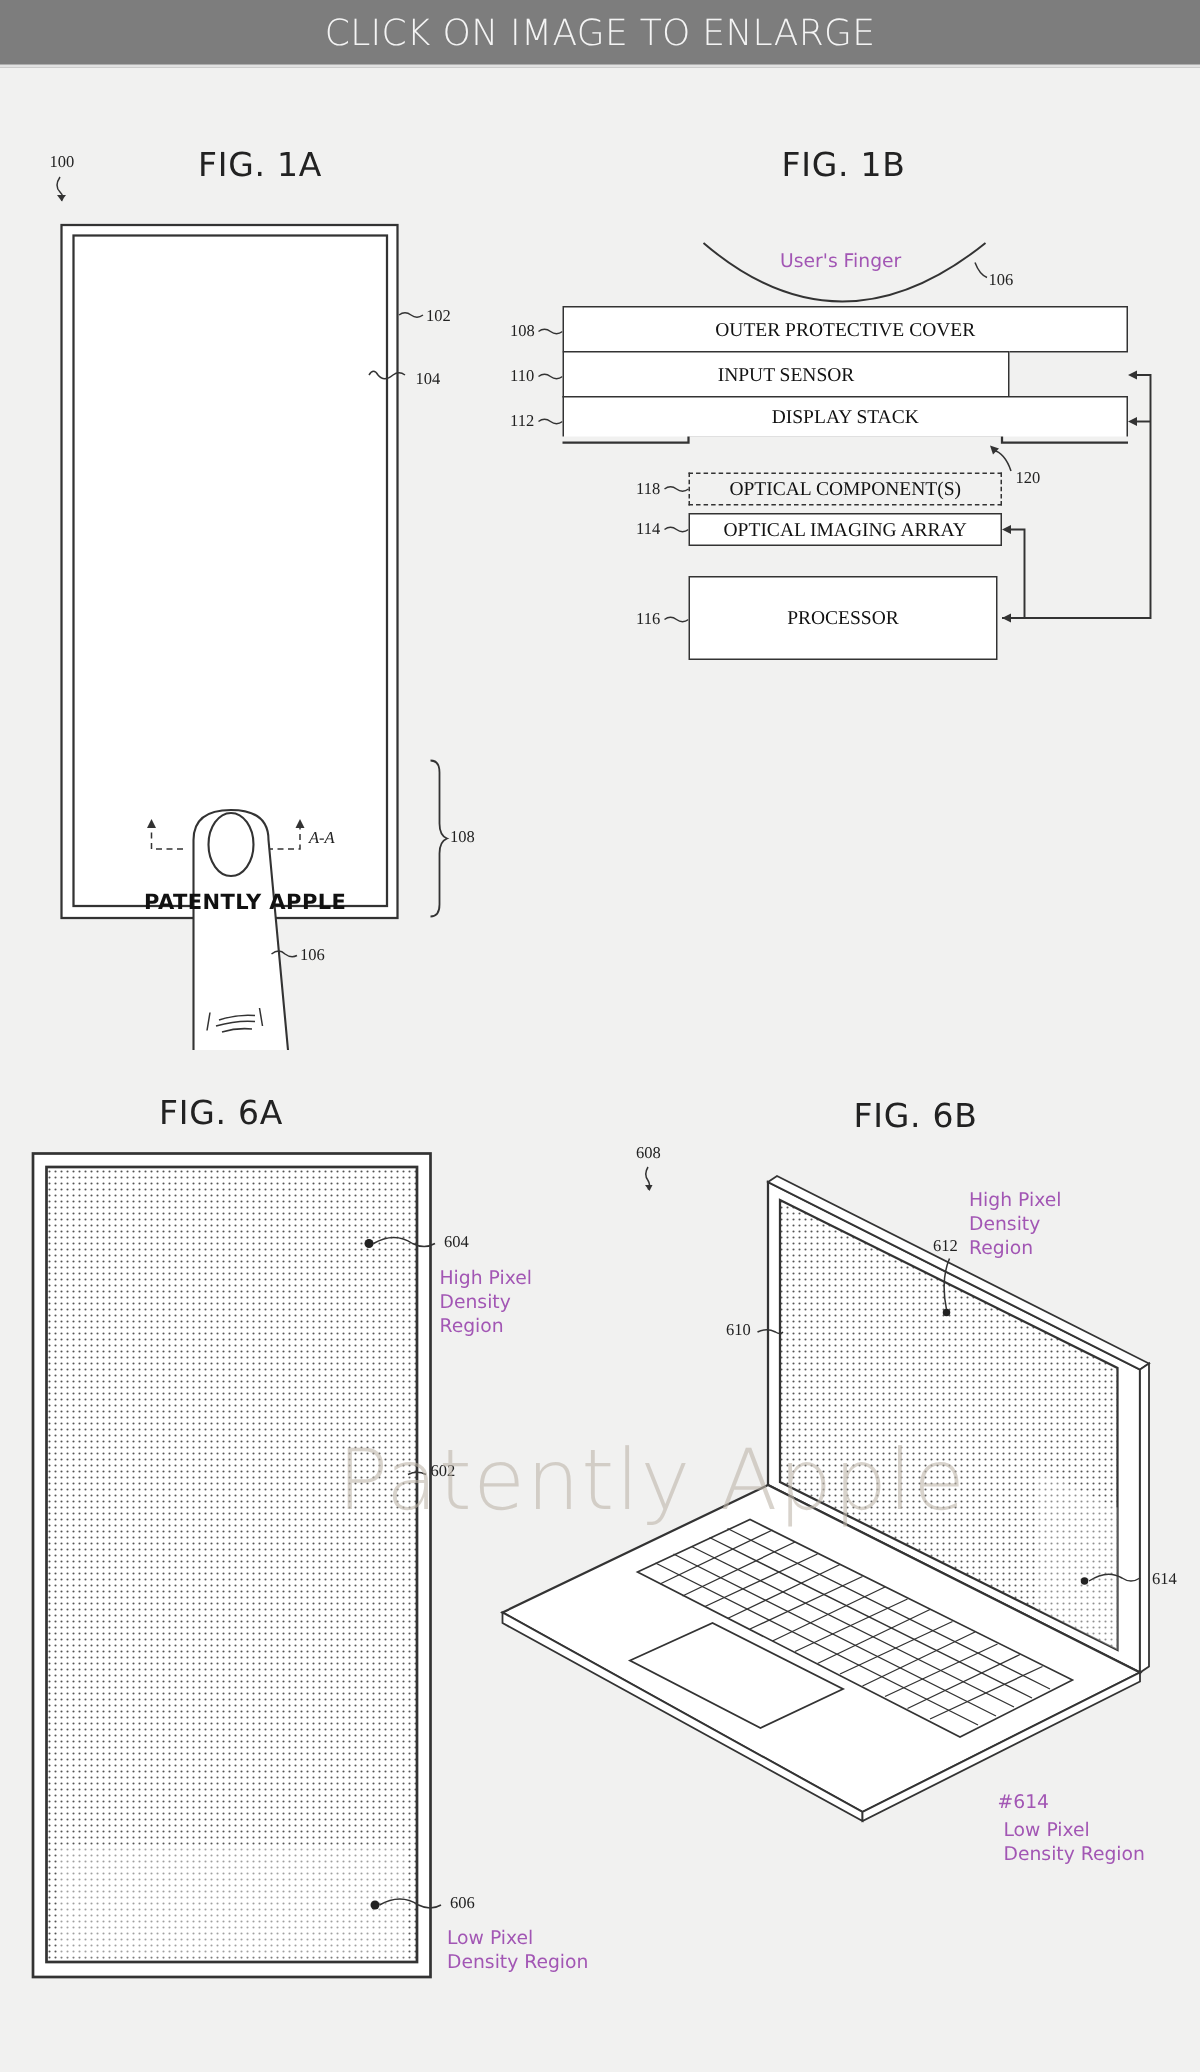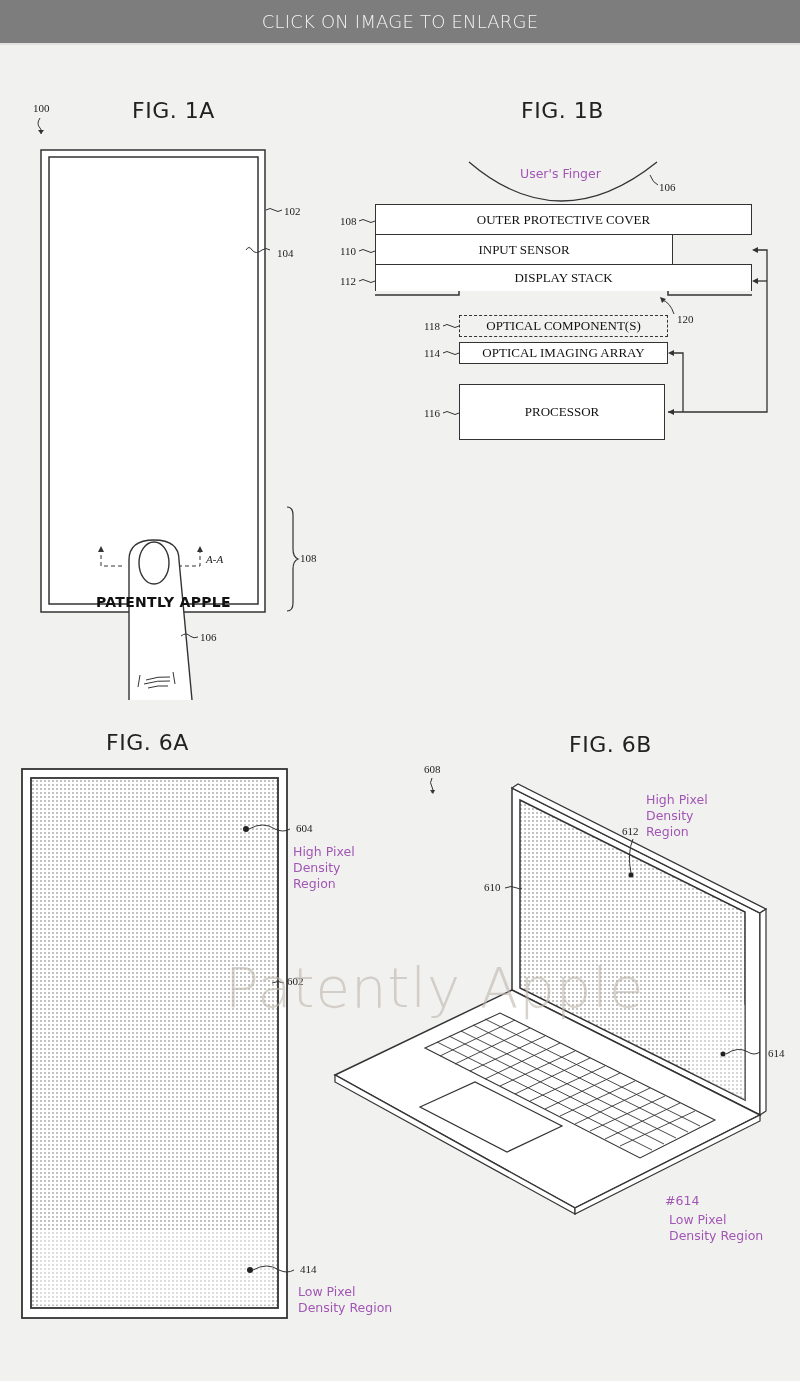--- a/index.html
+++ b/index.html
@@ -1,18 +1,18 @@
 <!DOCTYPE html>
 <html><head>
 <meta charset="utf-8">
 <style>
   html,body{margin:0;padding:0;}
   body{width:800px;height:1381px;background:#f1f1f0;position:relative;overflow:hidden;font-family:"Liberation Sans",sans-serif;}
   .banner{position:absolute;left:0;top:0;width:800px;height:43px;background:#7d7d7d;border-bottom:2px solid #e2e2e2;display:flex;align-items:center;justify-content:center;cursor:pointer;}
-  .banner span{color:#f4f4f4;font-size:18px;letter-spacing:0.2px;font-family:"DejaVu Sans",sans-serif;font-weight:300;}
+  .banner span{color:#f4f4f4;font-size:24px;letter-spacing:0.2px;font-family:"DejaVu Sans",sans-serif;font-weight:300;}
   .figtitle{position:absolute;font-family:"DejaVu Sans",sans-serif;font-size:22px;color:#222;letter-spacing:0.5px;}
   .ref{position:absolute;font-family:"Liberation Serif",serif;font-size:11px;color:#222;}
   .purple{position:absolute;font-family:"DejaVu Sans",sans-serif;font-weight:normal;font-size:12.5px;color:#a256b4;line-height:16px;}
   .layer{position:absolute;box-sizing:border-box;background:#fff;border:1.5px solid #333;display:flex;align-items:center;justify-content:center;font-family:"Liberation Serif",serif;font-size:13px;color:#111;}
   svg{position:absolute;left:0;top:0;}
   .watermark{position:absolute;left:225px;top:955px;font-family:"DejaVu Sans",sans-serif;font-weight:200;font-size:56px;color:rgba(190,182,170,0.6);letter-spacing:1px;pointer-events:none;white-space:nowrap;}
   .pa-logo{position:absolute;left:96px;top:594px;font-family:"DejaVu Sans",sans-serif;font-weight:bold;font-size:14px;color:#111;letter-spacing:0.3px;}
 </style>
 </head>
 <body>
@@ -138,21 +138,21 @@
   <path d="M272 983 q6 -3 12 0" stroke="#333" fill="none" stroke-width="1"></path>
 </svg>
 
 <div class="ref" style="left:296px;top:822px;">604</div>
 <div class="purple" style="left:293px;top:844px;">
   <div>High Pixel</div>
   <div>Density</div>
   <div>Region</div>
 </div>
 <div class="ref" style="left:287px;top:975px;">602</div>
-<div class="ref" style="left:300px;top:1263px;">414</div>
+<div class="ref" style="left:300px;top:1263px;">606</div>
 <div class="purple" style="left:298px;top:1284px;">
   <div>Low Pixel</div>
   <div>Density Region</div>
 </div>
 
 <div class="figtitle" style="left:569px;top:732px;">FIG. 6B</div>
 <div class="ref" style="left:424px;top:763px;">608</div>
 
 <svg width="800" height="1381">
   <path d="M432 778 q-3 5 0 9 q2 3 0 6" stroke="#333" fill="none" stroke-width="1"></path>

